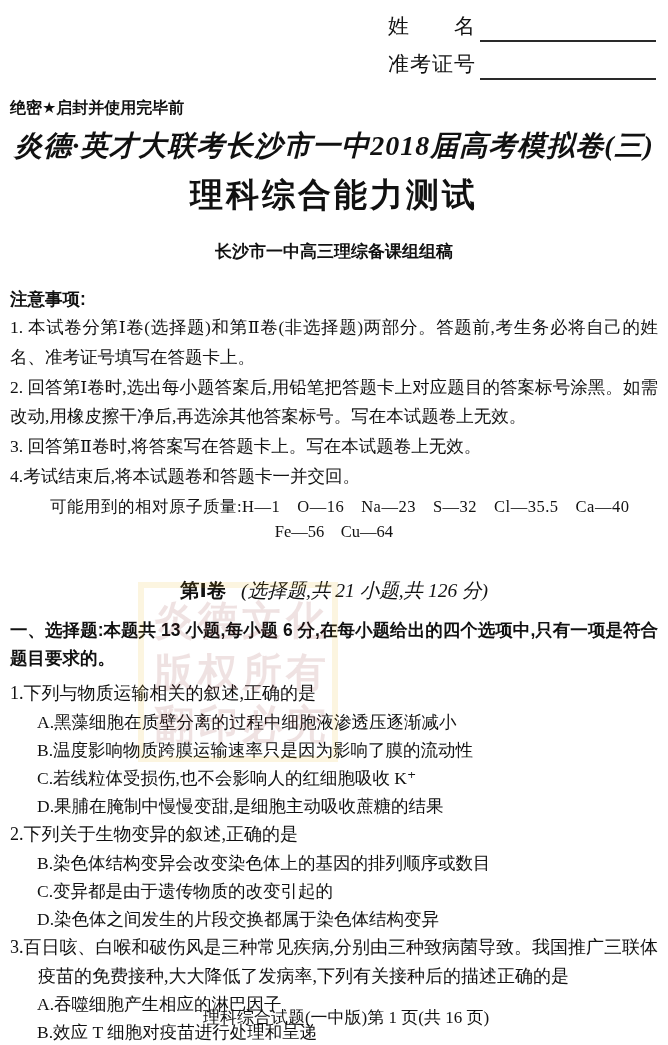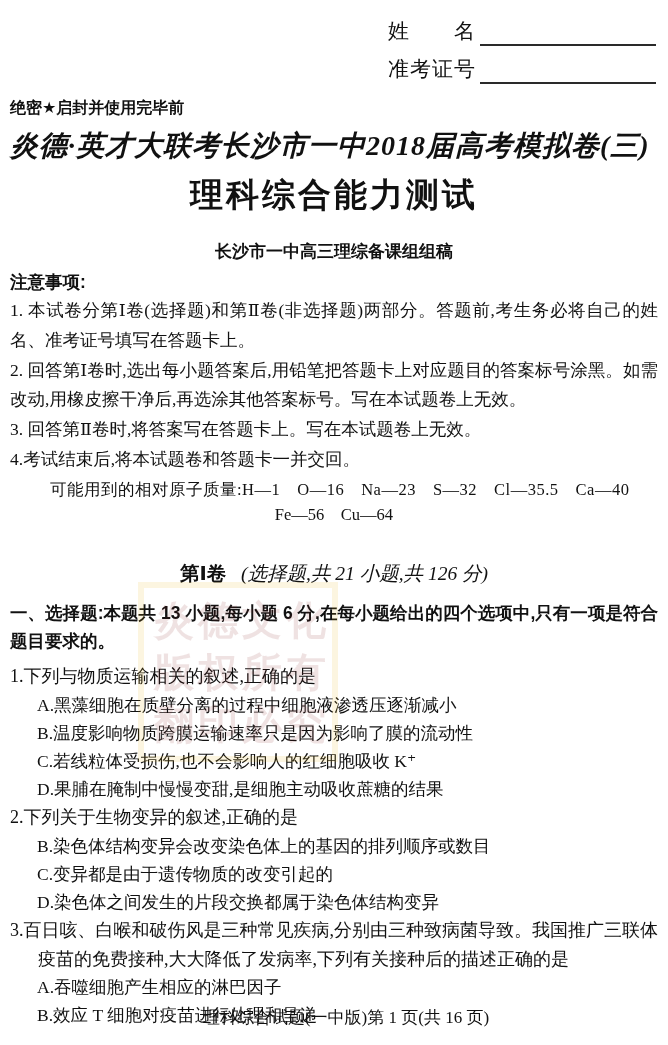--- a/index.html
+++ b/index.html
@@ -9,30 +9,30 @@
     width: 668px;
     height: 1045px;
     background: #ffffff;
     color: #111;
     font-family: "Liberation Serif", "DejaVu Serif", serif;
     overflow: hidden;
     padding: 12px 10px 0 10px;
   }
   
   .hdr-fields { width: 268px; margin-left: auto; margin-right: 2px; }
-  .hdr-row { display: flex; align-items: center; height: 38px; }
+  .hdr-row { display: flex; align-items: flex-start; height: 38px; }
   .hdr-label { font-size: 21px; white-space: pre; letter-spacing: 1px; }
   .hdr-line { flex: 1; border-bottom: 2px solid #2a2a2a; height: 30px; margin-left: 4px; }
   .secret { margin-top: 10px; font-family: "Liberation Sans", "DejaVu Sans", sans-serif; font-weight: bold; font-size: 16px; }
   
-  .title-main { margin-top: 8px; text-align: left; font-size: 28px; font-weight: bold; font-style: italic; letter-spacing: 1px; }
+  .title-main { margin-top: 8px; text-align: center; font-size: 28px; font-weight: bold; font-style: italic; letter-spacing: 1px; }
   .title-sub { margin-top: 8px; text-align: center; font-family: "Liberation Sans", "DejaVu Sans", sans-serif; font-weight: bold; font-size: 33px; letter-spacing: 3px; }
   .byline { margin-top: 22px; text-align: center; font-family: "Liberation Sans", "DejaVu Sans", sans-serif; font-weight: bold; font-size: 17px; }
   
-  .notice { margin-top: 7px; }
+  .notice { margin-top: 24px; }
   .notice-h { font-family: "Liberation Sans", "DejaVu Sans", sans-serif; font-weight: bold; font-size: 17.5px; margin-bottom: 2px; }
   .notice p { font-size: 17.5px; line-height: 1.7; text-align: justify; }
   .atomic1 { margin-top: 4px; padding-left: 40px; font-size: 16.5px; letter-spacing: 0.5px; white-space: pre-wrap; }
   .atomic2 { text-align: center; font-size: 16.5px; margin-top: 3px; white-space: pre-wrap; }
   
   .sec-head { margin-top: 34px; text-align: center; font-size: 19.5px; }
   .sec-head .b { font-family: "Liberation Sans", "DejaVu Sans", sans-serif; font-weight: bold; }
   .sec-head .r { font-style: italic; margin-left: 10px; }
   .intro { margin-top: 12px; font-family: "Liberation Sans", "DejaVu Sans", sans-serif; font-weight: bold; font-size: 17.5px; line-height: 1.65; text-align: justify; }
   

